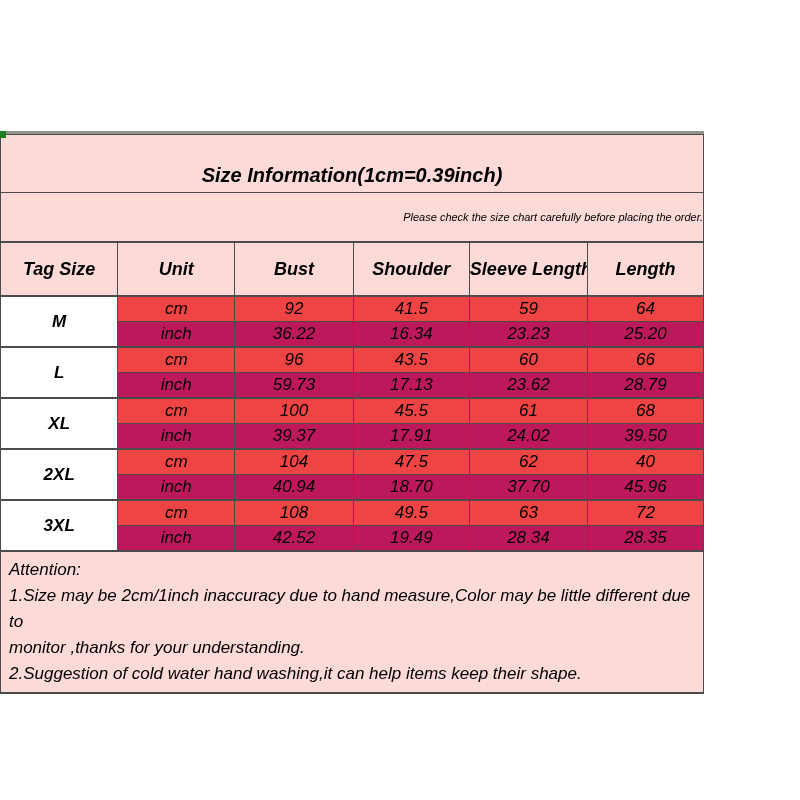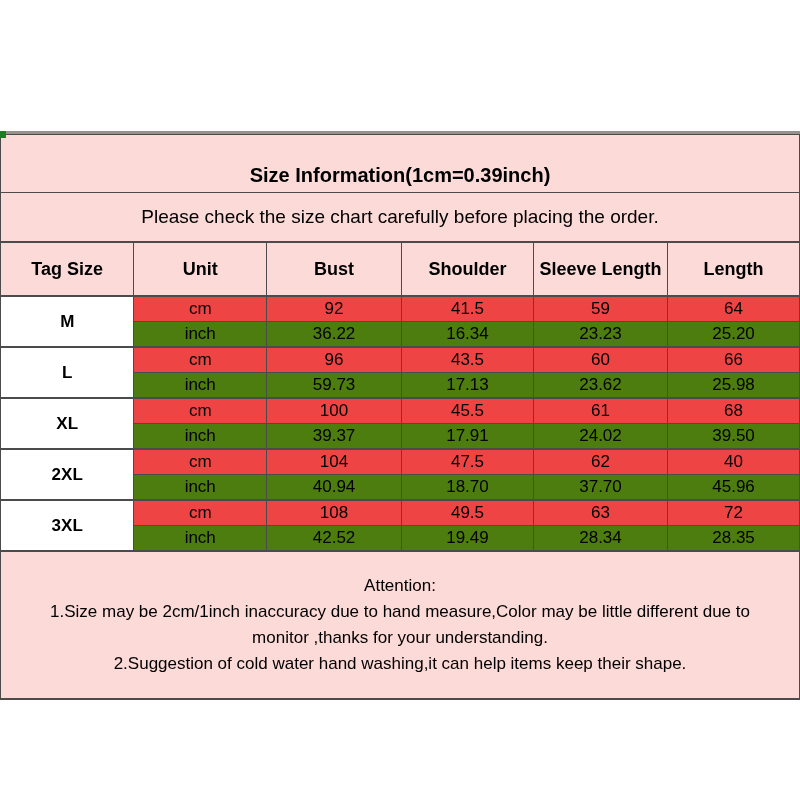--- a/index.html
+++ b/index.html
@@ -6,23 +6,24 @@
   body {
     width: 800px; height: 800px;
     background: #ffffff;
     font-family: "Liberation Sans", sans-serif;
     color: #000;
     position: relative;
   }
   .table-wrap {
     position: absolute;
     top: 131px; left: 0;
-    width: 800px;
+    width: 704px;
     border-top: 3px solid #96928e;
     box-sizing: border-box;
+    font-style: italic;
   }
   .green-corner {
     position: absolute;
     top: -3px; left: 0;
     width: 6px; height: 7px;
     background: #1e7d1e;
     z-index: 2;
   }
   table.size-table {
     width: 100%;
@@ -42,45 +43,46 @@
     height: 52px;
     background: #fcdad7;
     font-weight: bold;
     font-size: 20px;
     vertical-align: bottom;
     padding-bottom: 5px;
   }
   tr.row-subtitle td {
     height: 48px;
     background: #fcdad7;
-    font-size: 19px;
+    font-size: 11px;
     border-bottom-width: 2px;
+    text-align: right;
   }
   tr.row-head td {
     height: 52px;
     background: #fcdad7;
     font-weight: bold;
     font-size: 18px;
     margin-top: 8px;
   }
   tr.cm td { height: 24px; background: #ef4444; }
-  tr.inch td { height: 24px; background: #4d7c0f; }
+  tr.inch td { height: 24px; background: #be185d; }
   tr.cm td { border-top-width: 2px; }
   tr.inch td { border-top-width: 1px; }
   td.tag {
     background: #ffffff !important;
     font-weight: bold;
     font-size: 19px;
   }
   tr.row-attention td {
     height: 102px;
     background: #fcdad7;
-    text-align: center;
+    text-align: left;
     vertical-align: top;
-    padding: 21px 8px;
+    padding: 5px 8px;
     font-size: 17px;
     line-height: 26px;
     border-top-width: 2px;
     border-bottom-width: 2px;
     white-space: normal;
   }
 </style>
 </head>
 <body>
 
@@ -136,21 +138,21 @@
       <td>96</td>
       <td>43.5</td>
       <td>60</td>
       <td>66</td>
     </tr>
     <tr class="inch">
       <td>inch</td>
       <td>59.73</td>
       <td>17.13</td>
       <td>23.62</td>
-      <td>25.98</td>
+      <td>28.79</td>
     </tr>
 
     <tr class="cm">
       <td class="tag" rowspan="2">XL</td>
       <td>cm</td>
       <td>100</td>
       <td>45.5</td>
       <td>61</td>
       <td>68</td>
     </tr>

